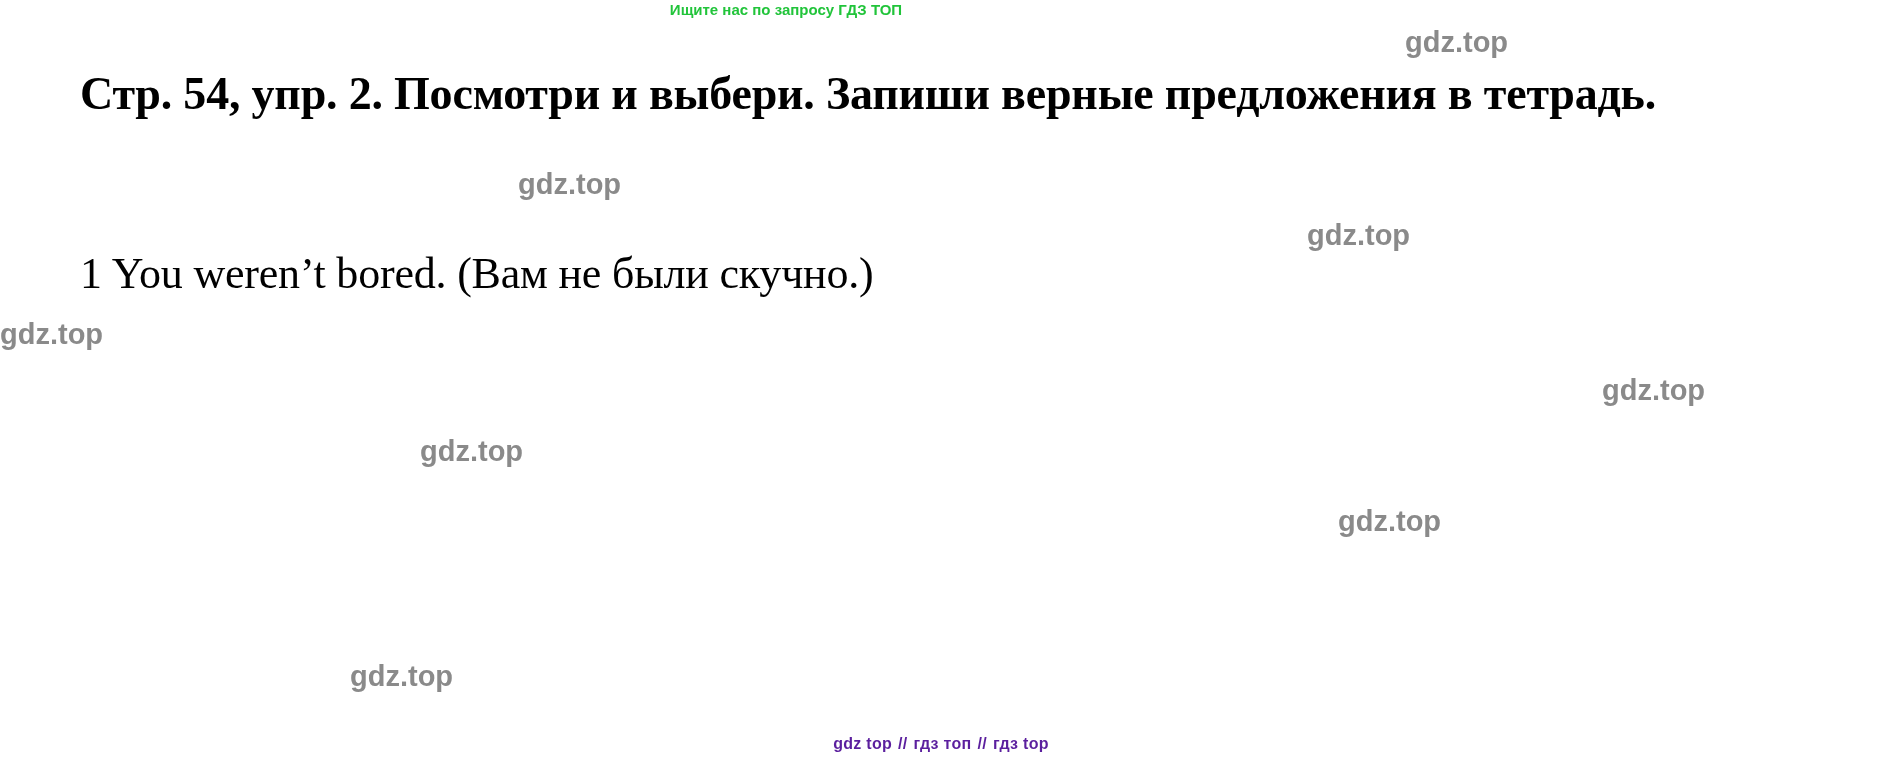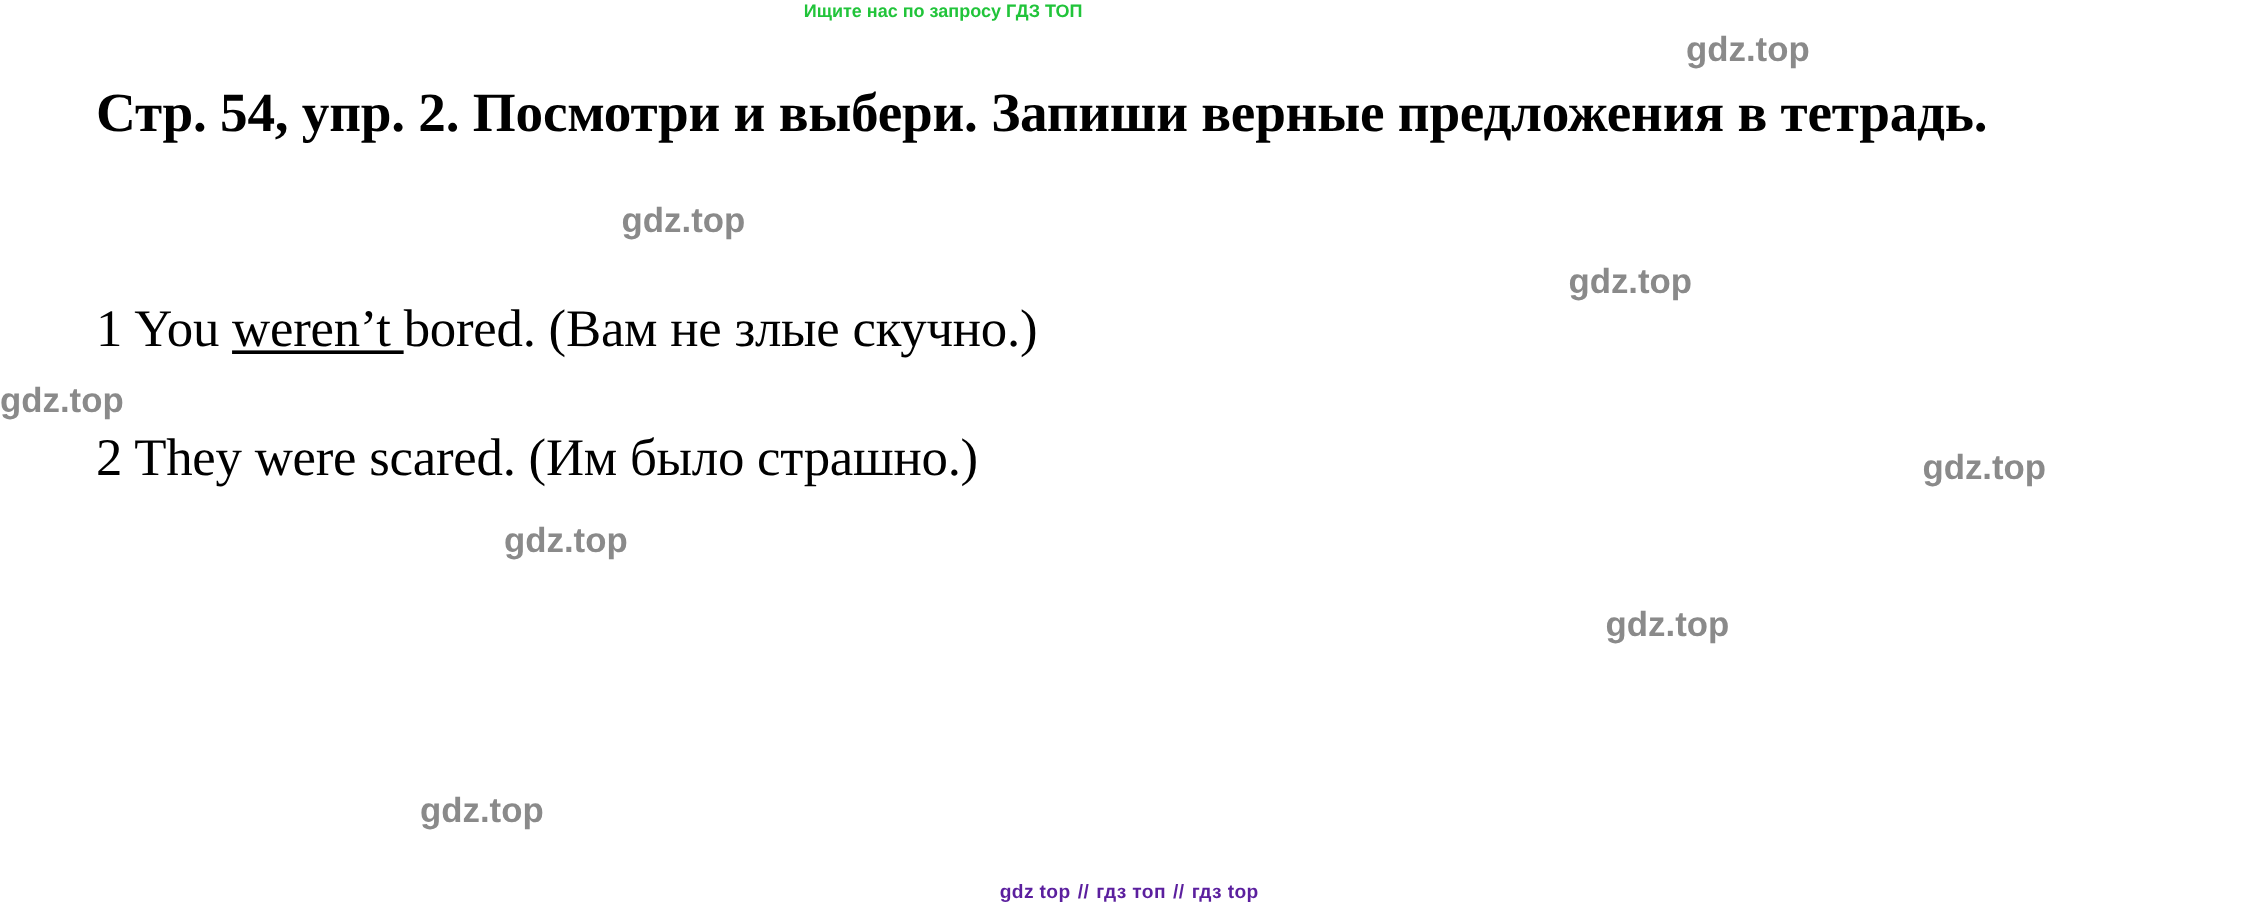--- a/index.html
+++ b/index.html
@@ -63,21 +63,20 @@
   }
   .answer-1 { top: 248px; }
   .answer-2 { top: 356px; }
   .answer-3 { top: 464px; }
   .answer-4 { top: 572px; }
 
   .answer-line .num {
     margin-right: 10px;
   }
   .underlined {
-    text-decoration: underline;
     text-underline-offset: 4px;
     text-decoration-thickness: 3px;
   }
 
   
   .watermark {
     position: absolute;
     font-family: "Liberation Sans", "DejaVu Sans", sans-serif;
     font-size: 29px;
     font-weight: bold;
@@ -112,26 +111,23 @@
 </head>
 <body>
 
 <div class="promo-banner">Ищите нас по запросу ГДЗ ТОП</div>
 
 <div class="content">
 
   <div class="exercise-title">Стр. 54, упр. 2. Посмотри и выбери. Запиши верные предложения в тетрадь.</div>
 
   <div class="answer-line answer-1">
-    <span class="num">1</span><span>You </span><span class="underlined">weren’t </span><span>bored. (Вам не злые скучно.)</span>
+    <span class="num">1</span><span>You </span><span class="underlined">weren’t </span><span>bored. (Вам не были скучно.)</span>
   </div>
 
-  <div class="answer-line answer-2">
-    <span class="num">2</span><span>They were scared. (Им было страшно.)</span>
-  </div>
 
 
 
 </div>
 
 <div id="watermark-layer">
     <div class="watermark" style="left: 1405px; top: 26px; color: rgb(138, 138, 138);">gdz.top</div>
     <div class="watermark" style="left: 518px; top: 168px; color: rgb(138, 138, 138);">gdz.top</div>
     <div class="watermark" style="left: 1307px; top: 219px; color: rgb(138, 138, 138);">gdz.top</div>
     <div class="watermark" style="left: 0px; top: 318px; color: rgb(138, 138, 138);">gdz.top</div>

